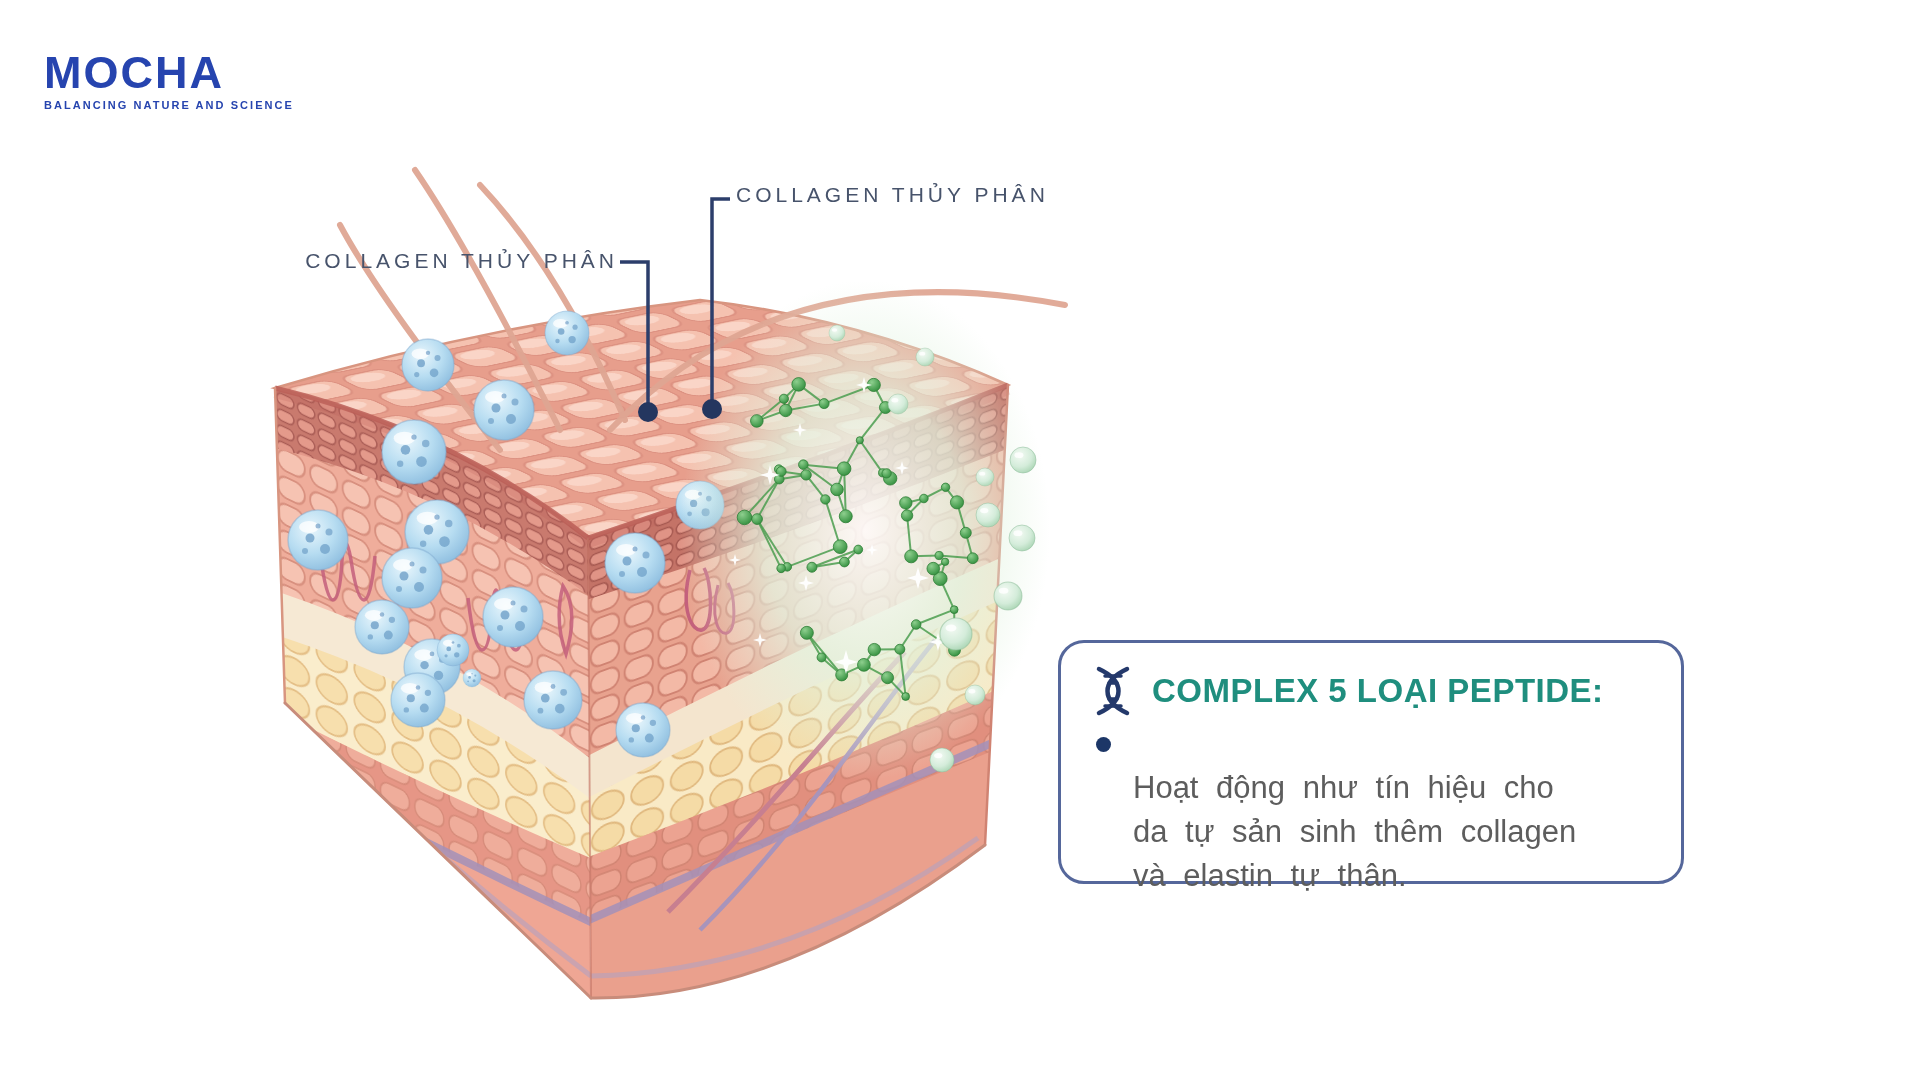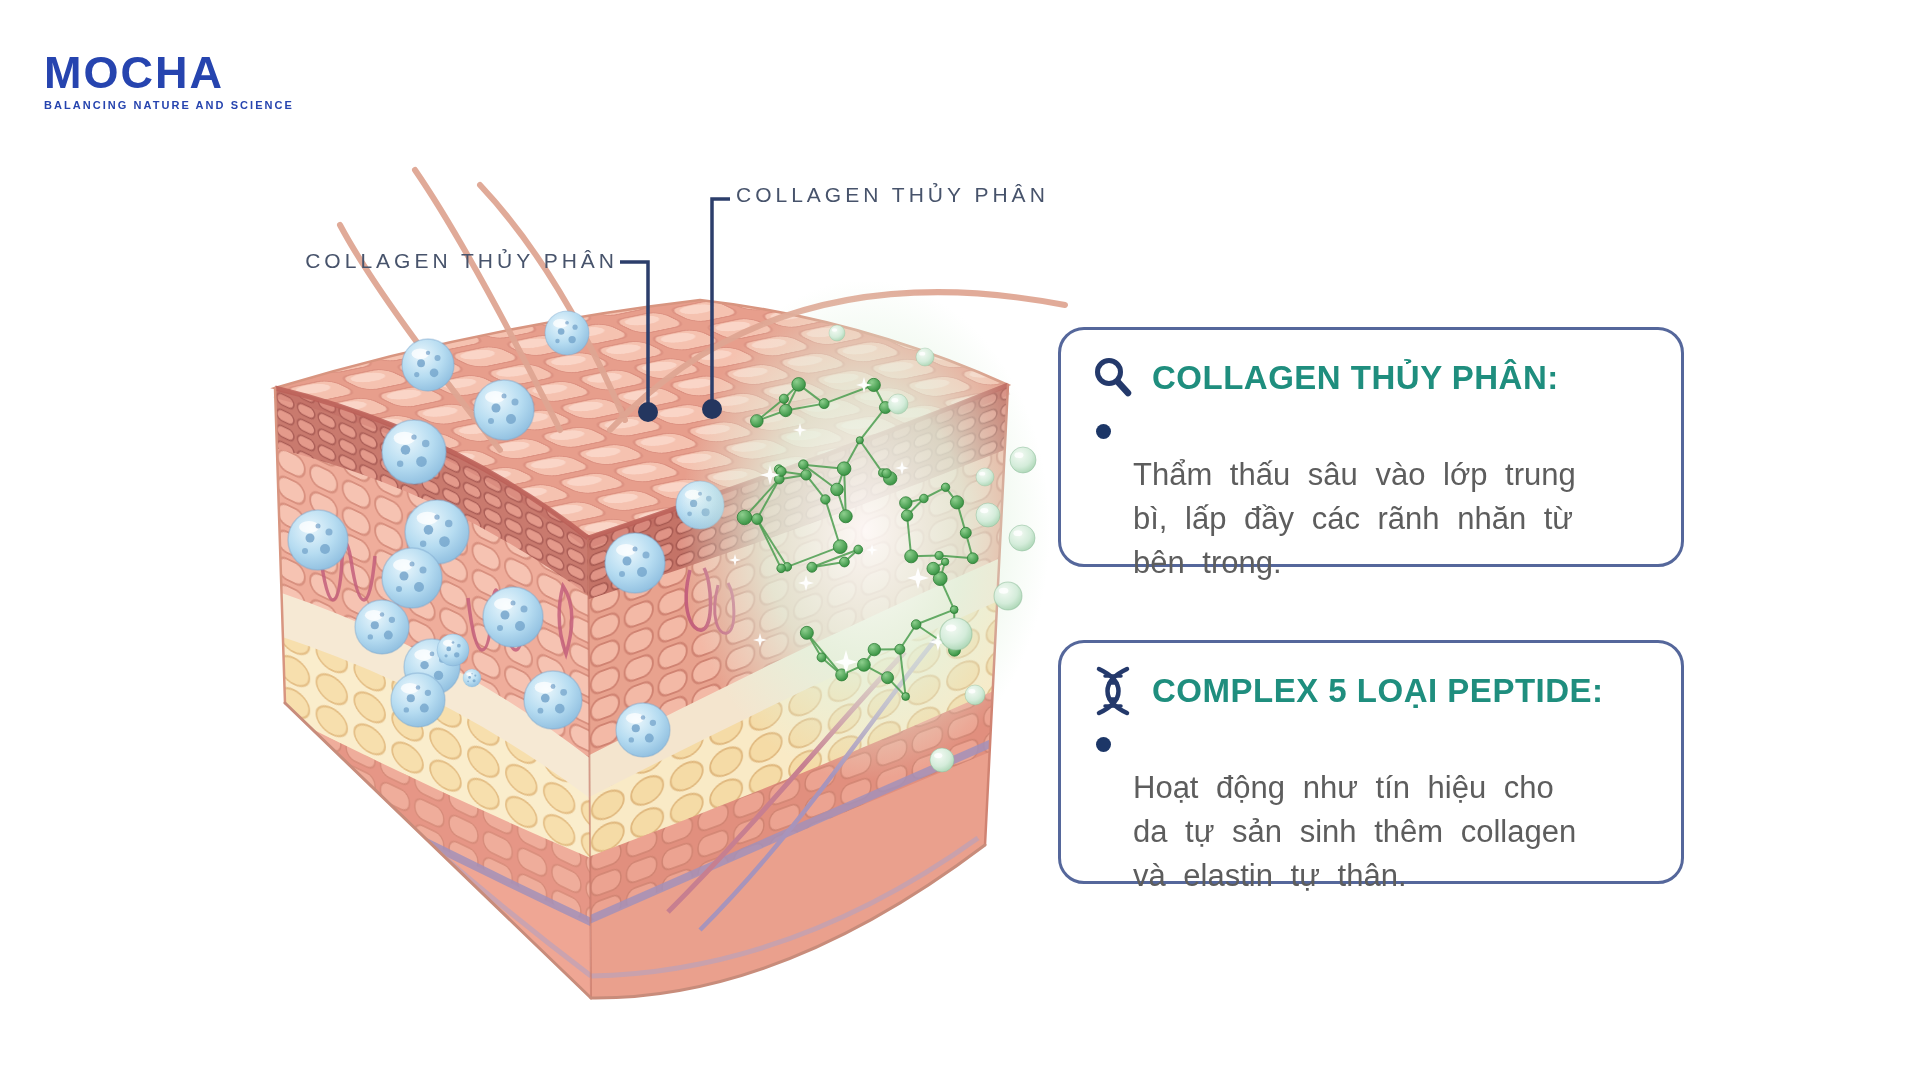--- a/index.html
+++ b/index.html
@@ -357,36 +357,20 @@
 </svg>
 
 <div class="logo">
   <div class="logo-name">MOCHA</div>
   <div class="logo-tag">BALANCING NATURE AND SCIENCE</div>
 </div>
 
 <div class="skin-label" id="label-left">COLLAGEN THỦY PHÂN</div>
 <div class="skin-label" id="label-top">COLLAGEN THỦY PHÂN</div>
 
-<div class="info-box" id="info-box-1">
-  <div class="box-head">
-    <span class="box-icon">
-      <svg width="46" height="46" viewBox="0 0 46 46">
-        <circle cx="19" cy="17" r="11.5" fill="none" stroke="#24396B" stroke-width="5"></circle>
-        <line x1="27.5" y1="26.5" x2="38" y2="38" stroke="#24396B" stroke-width="6.5" stroke-linecap="round"></line>
-      </svg>
-    </span>
-    <span class="box-title">COLLAGEN THỦY PHÂN:</span>
-  </div>
-  <div class="box-body">
-    <span class="bullet"></span><span>Thẩm thấu sâu vào lớp trung
-bì, lấp đầy các rãnh nhăn từ
-bên trong.</span>
-  </div>
-</div>
 
 <div class="info-box" id="info-box-2">
   <div class="box-head">
     <span class="box-icon">
       <svg width="46" height="50" viewBox="0 0 44 50">
         <g fill="none" stroke="#24396B" stroke-width="4.5" stroke-linecap="round">
           <path d="M8,3 C34,15 34,35 8,47"></path>
           <path d="M36,3 C10,15 10,35 36,47"></path>
         </g>
         <g stroke="#24396B" stroke-width="3.5" stroke-linecap="round">

